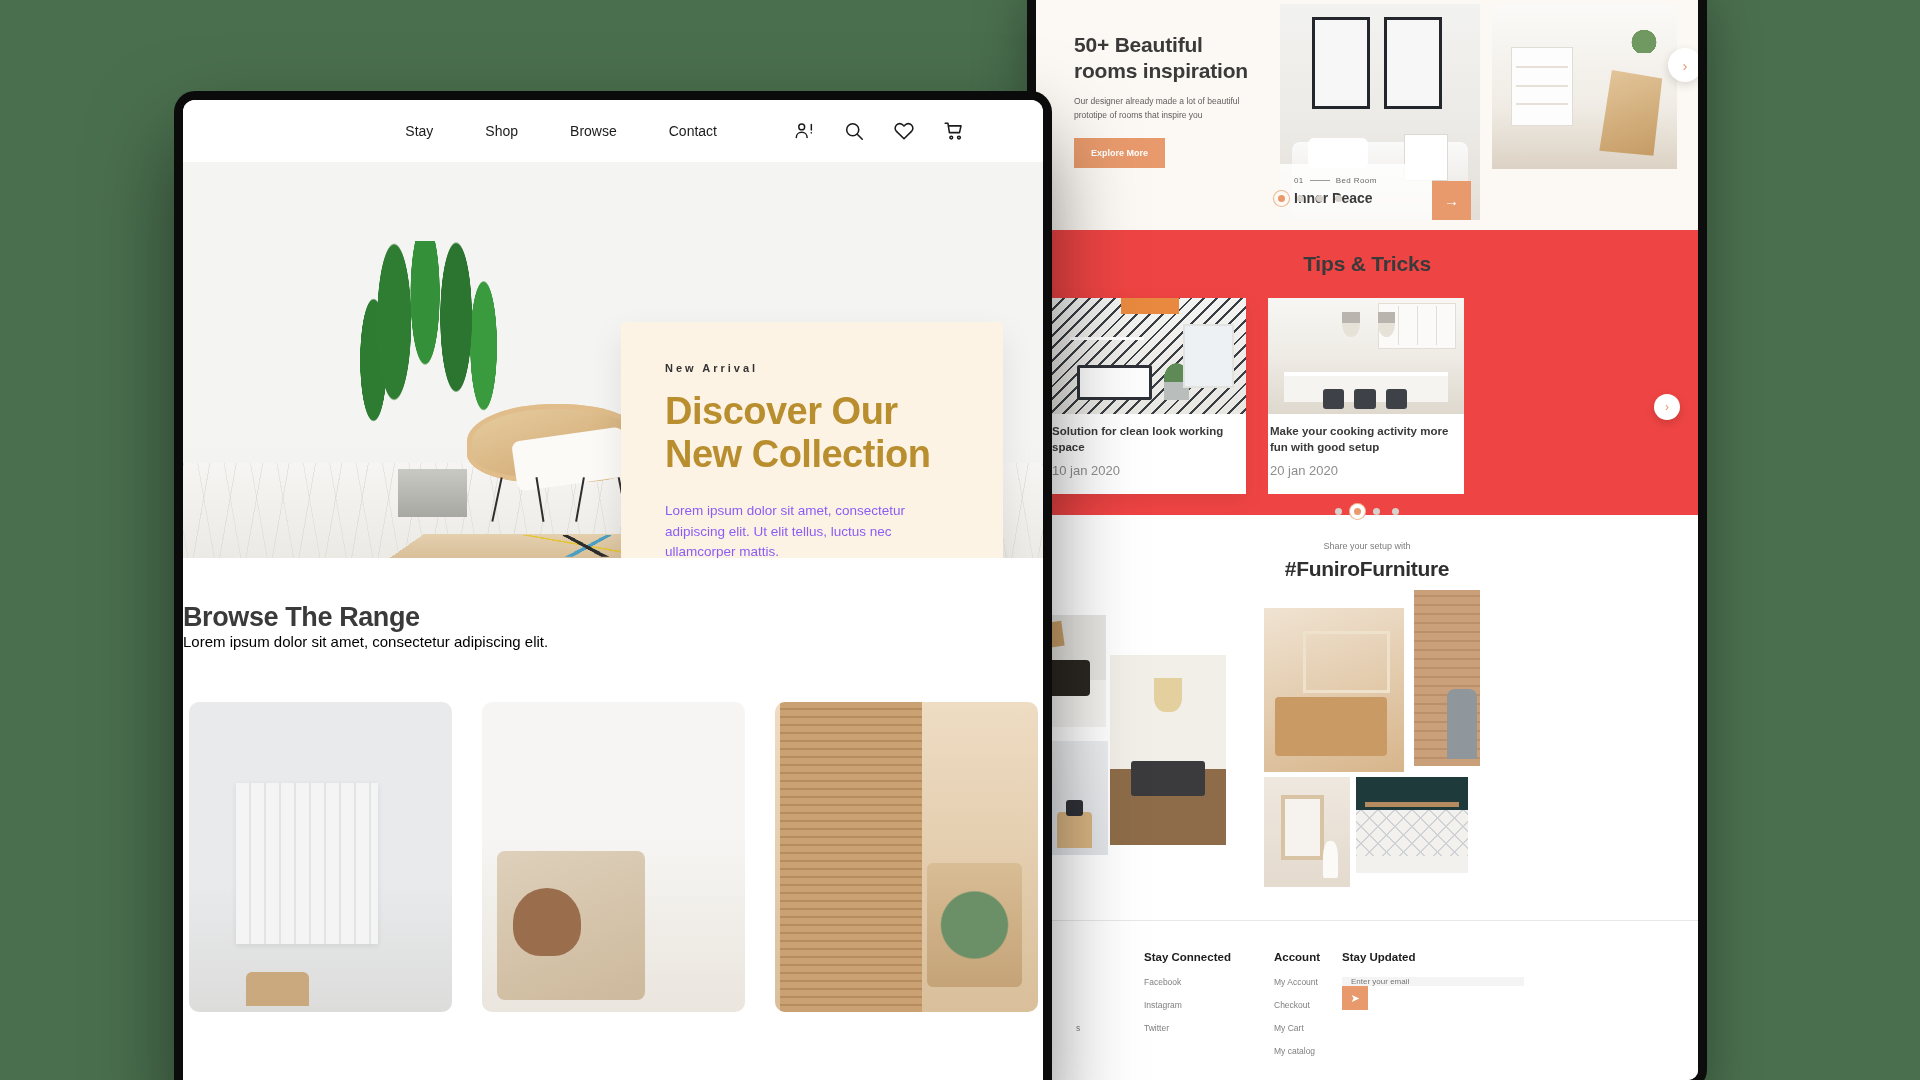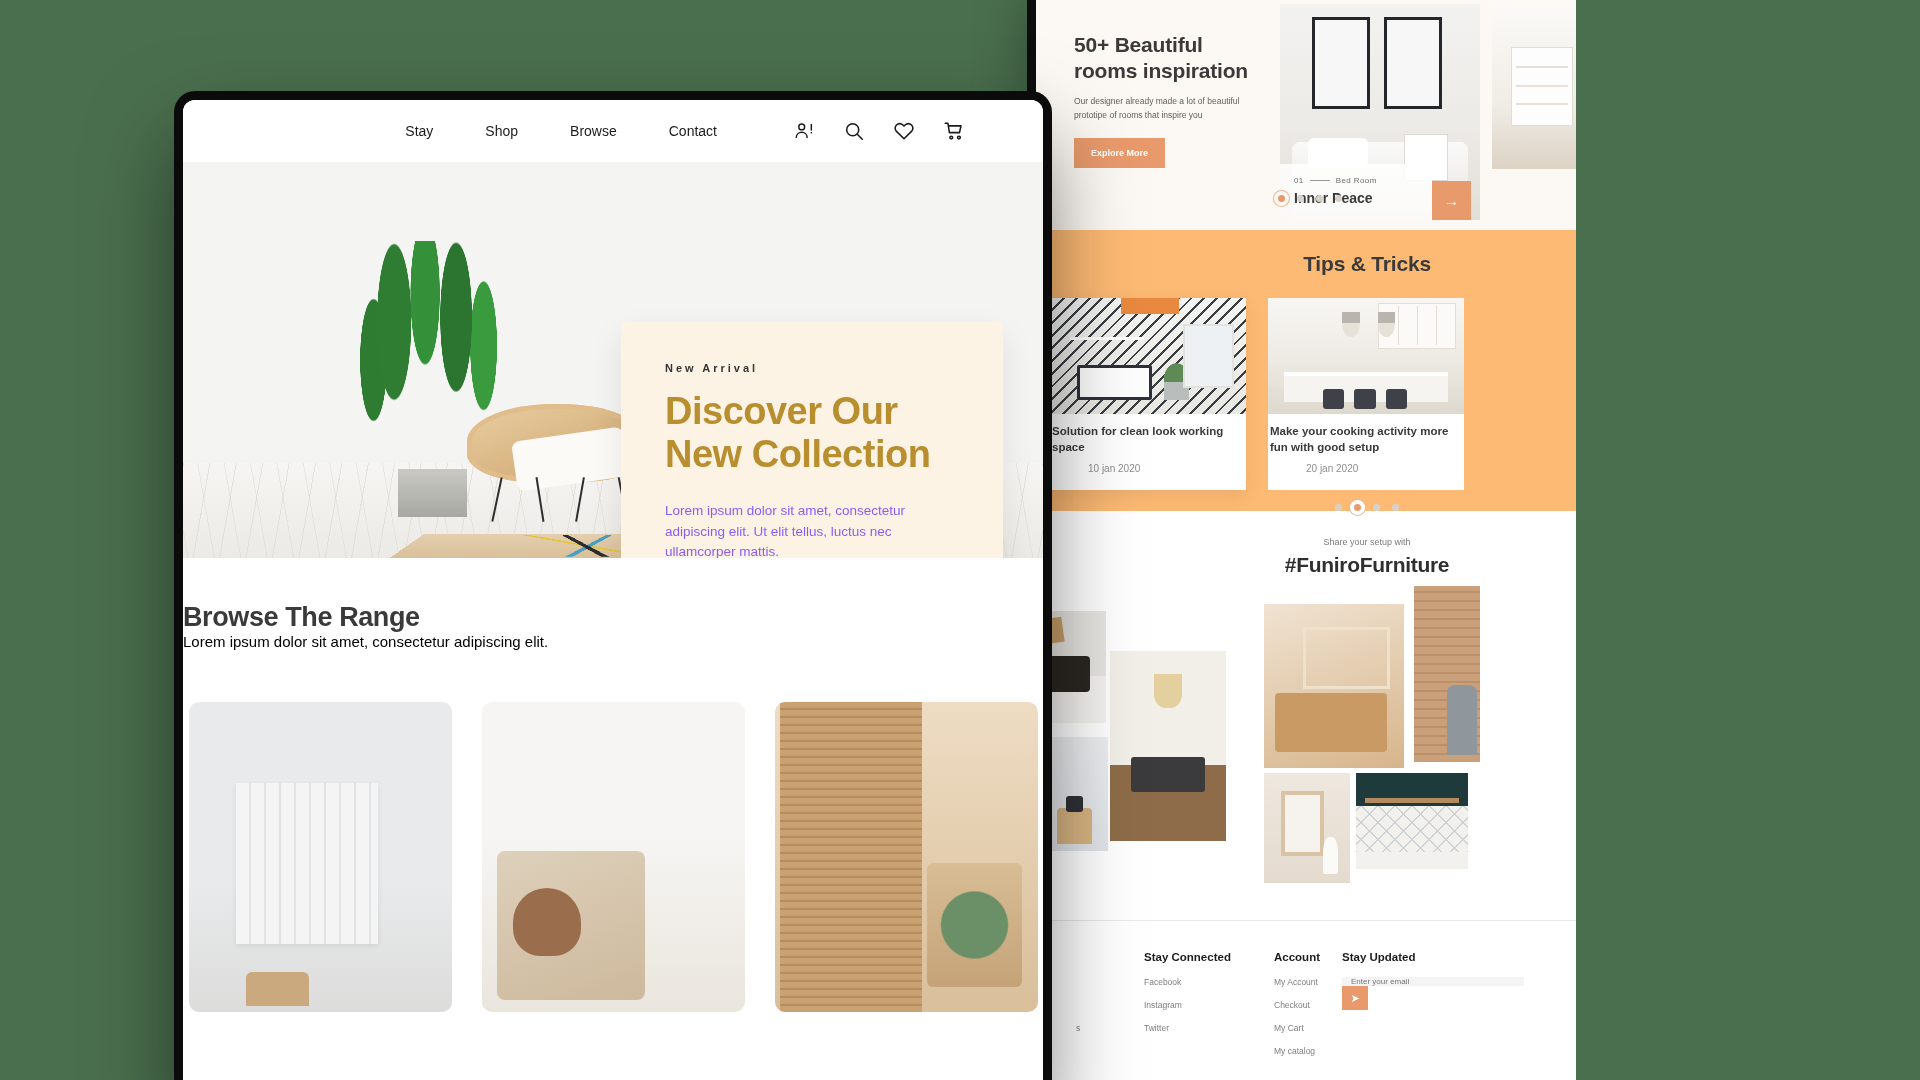--- a/index.html
+++ b/index.html
@@ -2,21 +2,21 @@
 <html><head>
 <meta charset="utf-8">
 <style>
   * { box-sizing: border-box; margin: 0; padding: 0; }
   html, body {
     width: 1920px; height: 1080px;
     overflow: hidden;
     background: #4a6f4e;
     font-family: "Liberation Sans", sans-serif;
   }
-  .stage { position: relative; width: 1576px; height: 1080px; overflow: hidden; }
+  .stage { position: relative; width: 1920px; height: 1080px; overflow: hidden; }
 
   
   .back-window {
     position: absolute;
     left: 1036px; top: -30px;
     width: 662px; height: 1110px;
     background: #ffffff;
     border-radius: 10px;
     box-shadow: 0 0 0 9px #0d0d0d, 0 30px 60px rgba(0,0,0,.45);
     overflow: hidden;
@@ -126,21 +126,21 @@
     cursor:pointer; border:none; z-index:4;
   }
   .rooms-dots {
     position:absolute; left:242px; bottom:28px;
     display:flex; align-items:center; gap:12px;
   }
   .dot { width:7px; height:7px; border-radius:50%; background:#d6d2cb; cursor:pointer;}
   .dot.active { background:#e89a6c; box-shadow:0 0 0 4px #fcf8f3, 0 0 0 5px #ecb893; }
 
   
-  .tips { padding: 22px 0 0 0; background:#fdba74; position:relative; }
+  .tips { padding: 22px 0 0 0; background:#ef4444; position:relative; }
   .tips-title {
     text-align:center; font-size:21px; font-weight:700; color:#3a3a3a;
     letter-spacing:-.2px;
   }
   .tips-row {
     display:flex; gap:22px; margin-top:22px; padding-left:14px;
     position:relative;
   }
   .tip-card { width:196px; flex:none; background:#fff;
     box-shadow:0 6px 18px rgba(0,0,0,.08); }
@@ -186,21 +186,21 @@
   .ph-kitchen .stool {
     position:absolute; bottom:4%; width:11%; height:18%; background:#3e4147; border-radius:3px;
   }
   .ph-kitchen .lamp {
     position:absolute; top:12%; width:9%; height:22%;
     background:linear-gradient(180deg,#b9b5ae 0 44%,#e7e2d8 45% 100%);
     border-radius:0 0 50% 50%;
   }
   .tip-body { padding:10px 2px 16px 2px; }
   .tip-head { font-size:11.5px; font-weight:600; color:#3a3a3a; line-height:1.35; }
-  .tip-date { font-size:10px; color:#8d8d8d; margin-top:8px;margin-left:36px; }
+  .tip-date { font-size:13px; color:#8d8d8d; margin-top:8px; }
   .tips-next {
     position:absolute; right:18px; top:96px;
     width:26px; height:26px; border-radius:50%; background:#fff;
     color:#e89a6c; display:flex; align-items:center; justify-content:center;
     font-size:12px; box-shadow:0 3px 10px rgba(0,0,0,.16); cursor:pointer; border:none;
   }
   .tips-dots { display:flex; gap:12px; justify-content:center; margin-top:14px; }
   .tips-dots .dot.active { box-shadow:0 0 0 4px #fff, 0 0 0 5px #ecb893; }
 
   

